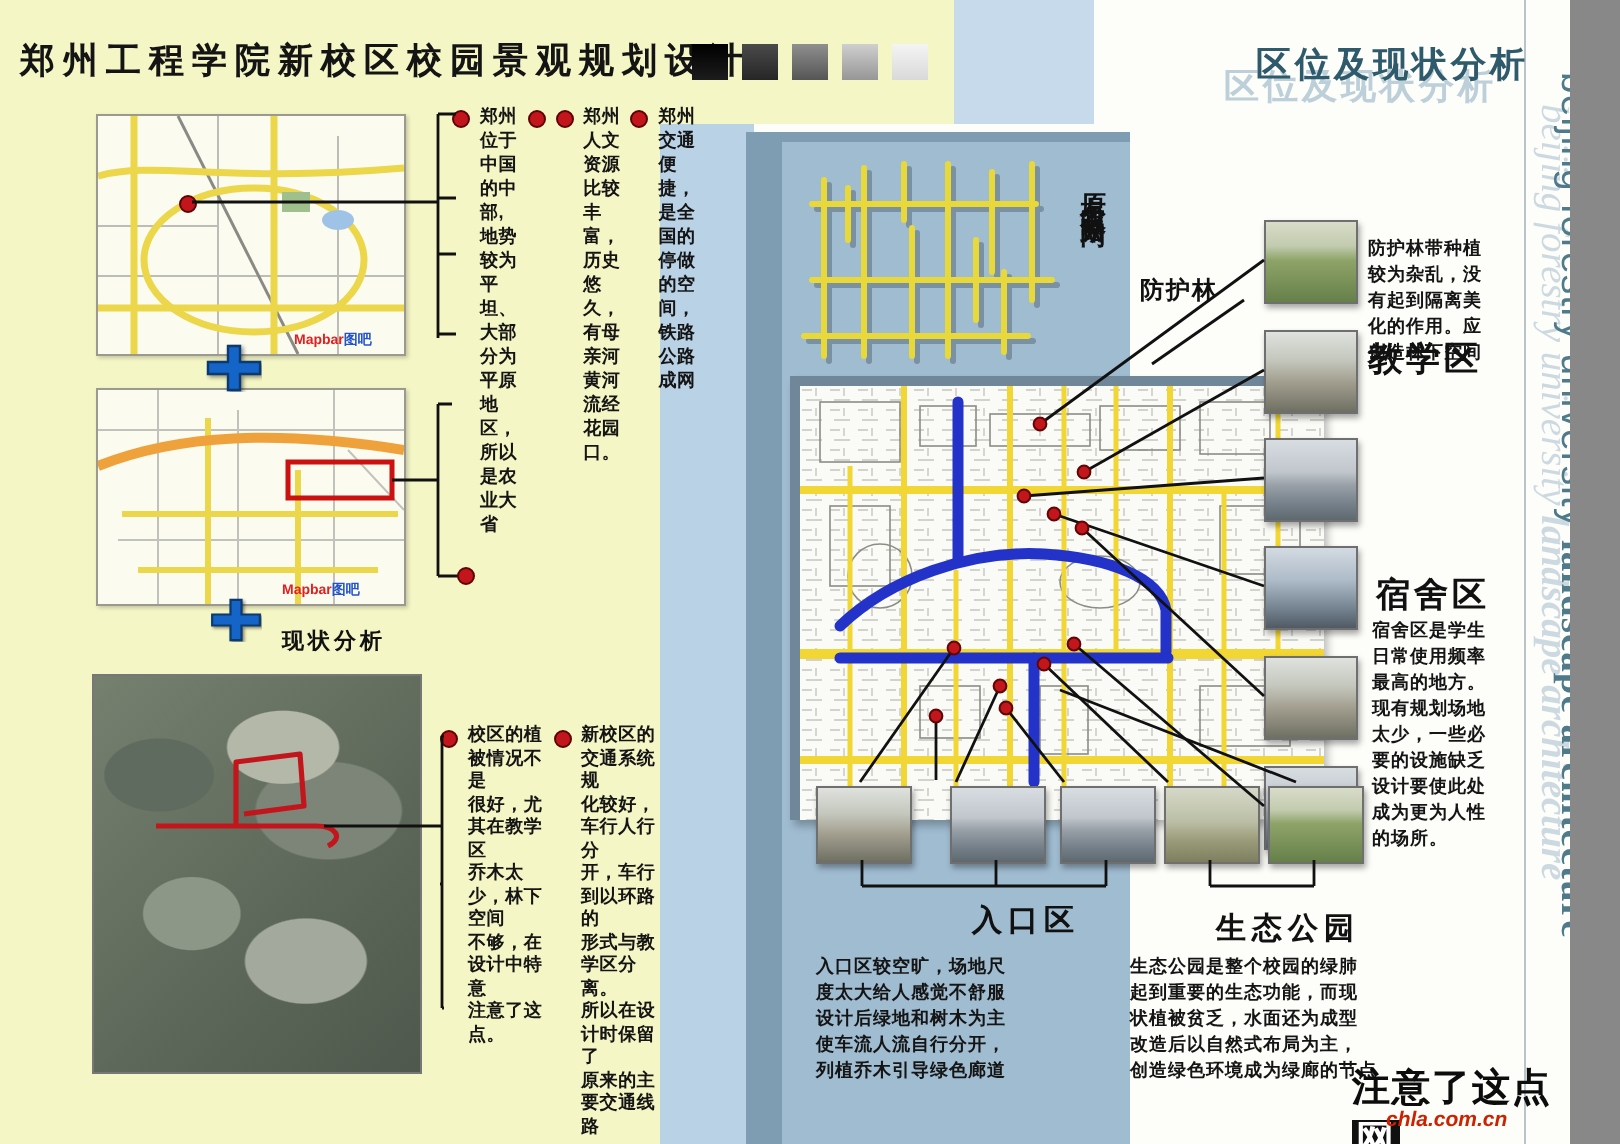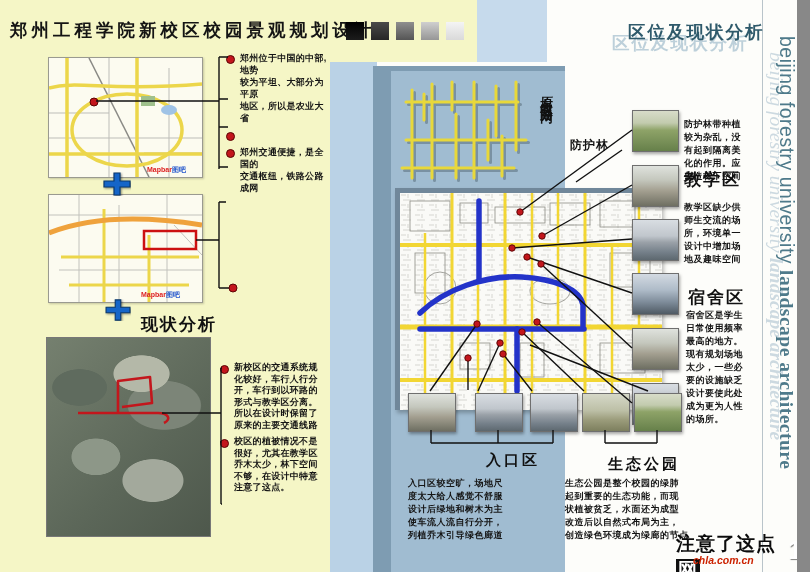--- a/index.html
+++ b/index.html
@@ -1,17 +1,17 @@
 <!DOCTYPE html>
 <html><head>
 <meta charset="utf-8">
 <style>
   html,body{margin:0;padding:0;background:#888;}
   .board{position:relative;width:785px;height:572px;overflow:hidden;
-         background:#fdfdfa;font-family:"Liberation Sans",sans-serif;padding-left:12px;}
+         background:#fdfdfa;font-family:"Liberation Sans",sans-serif;}
   .abs{position:absolute;}
 
   
   .bg-yellow-col{left:0;top:0;width:330px;height:572px;background:#f5f6c6;}
   .bg-yellow-title{left:0;top:0;width:477px;height:62px;background:#f5f6c6;}
   .bg-blue-topright{left:477px;top:0;width:70px;height:62px;background:#c6daec;}
   .bg-blue-midstrip{left:330px;top:62px;width:47px;height:510px;background:#bad2e6;}
   .bg-right-strip{left:797px;top:0;width:13px;height:572px;background:#bad2e6;}
   .v-sep{left:762px;top:0;width:1px;height:572px;background:#b9c4ca;}
   .mid-panel{left:373px;top:66px;width:192px;height:506px;background:#a0bcd1;
@@ -32,21 +32,21 @@
 
   
   .wm{transform:rotate(90deg);transform-origin:0 0;white-space:nowrap;z-index:6;}
   .wm-main{left:800px;top:36px;font-size:19.5px;line-height:26px;color:#4e7a8a;letter-spacing:.5px;}
   .wm-shadow{left:789px;top:52px;font-size:19.5px;line-height:26px;color:#ccd9e0;
              font-family:"Liberation Serif",serif;font-style:italic;z-index:5;}
   .wm-serif{font-family:"Liberation Serif",serif;font-weight:bold;}
 
   
   .txt{white-space:pre-line;font-weight:bold;color:#151515;}
-  .bullets{display:flex;flex-direction:column;gap:5px;}
+  .bullets{display:flex;gap:5px;}
   .bullet{display:flex;gap:5px;}
   .dot{flex:0 0 auto;width:7px;height:7px;margin-top:3px;border-radius:50%;
        background:#c3161c;border:1px solid #5c0404;}
   .small9{font-size:9px;line-height:12px;letter-spacing:.3px;}
   .small9c{font-size:9px;line-height:11.5px;letter-spacing:.3px;}
   .rtext{font-size:9px;line-height:13px;letter-spacing:.5px;}
   .zone-label{font-weight:bold;color:#111;z-index:7;}
 
   
   .ph{position:absolute;border:1px solid #6f6f6f;box-shadow:1px 2px 3px rgba(0,0,0,.35);z-index:4;}
@@ -140,62 +140,68 @@
     </g>
     <path d="M0,38 C40,22 90,20 153,30" stroke="#efa23c" stroke-width="5" fill="none"></path>
     <rect x="95" y="36" width="52" height="18" fill="none" stroke="#cc1111" stroke-width="2.5"></rect>
     <text x="92" y="102" font-size="7" font-weight="bold"><tspan fill="#d22">Mapbar</tspan><tspan fill="#2255cc">图吧</tspan></text>
   </svg>
 
   <svg class="abs" style="left:105px;top:299px;z-index:4" width="26" height="22" viewBox="0 0 28 24">
     <path d="M11,1 h6 v8 h10 v6 h-10 v8 h-6 v-8 h-10 v-6 h10 z" fill="#1565c8" stroke="#0a3a70" stroke-width="1.2" style="filter:drop-shadow(1.5px 1.5px 1px rgba(0,0,0,.45))"></path>
   </svg>
 
-  <div class="abs zone-label" style="left:141px;top:313px;font-size:17px;letter-spacing:2px">现状分析</div>
+  <div class="abs zone-label" style="left:141px;top:313px;font-size:11px;letter-spacing:2px">现状分析</div>
 
   <div class="abs sat"></div>
   <svg class="abs" style="left:46px;top:337px;z-index:4" width="163" height="198" viewBox="0 0 163 198">
     <path d="M32,76 H72 L72,44 L104,40 L106,66 L76,70 M72,76 H112 C122,76 126,82 118,86" fill="none" stroke="#c3161c" stroke-width="2.6" stroke-linejoin="round"></path>
   </svg>
 
   <div class="abs bullets" style="left:226px;top:52px;width:106px">
     <div class="bullet">
         <span class="dot"></span>
         <div class="txt small9">郑州位于中国的中部, 地势
 较为平坦、大部分为平原
 地区，所以是农业大省</div>
       </div>
     <div class="bullet">
         <span class="dot"></span>
       </div>
     <div class="bullet">
         <span class="dot"></span>
+        <div class="txt small9">郑州人文资源比较丰富，
+历史悠久，有母亲河黄河
+流经花园口。</div>
+      </div>
+    <div class="bullet">
+        <span class="dot"></span>
         <div class="txt small9">郑州交通便捷，是全国的
-交通枢纽，铁路公路成网</div>
+停做的空间，铁路公路成网</div>
       </div>
   </div>
 
 
   <div class="abs bullets" style="left:220px;top:362px;width:108px">
+    <div class="bullet">
+        <span class="dot"></span>
+        <div class="txt small9c">校区的植被情况不是
+很好，尤其在教学区
+乔木太少，林下空间
+不够，在设计中特意
+注意了这点。</div>
+      </div>
     <div class="bullet">
         <span class="dot"></span>
         <div class="txt small9c">新校区的交通系统规
 化较好，车行人行分
 开，车行到以环路的
 形式与教学区分离。
 所以在设计时保留了
 原来的主要交通线路</div>
-      </div>
-    <div class="bullet">
-        <span class="dot"></span>
-        <div class="txt small9c">校区的植被情况不是
-很好，尤其在教学区
-乔木太少，林下空间
-不够，在设计中特意
-注意了这点。</div>
       </div>
   </div>
 
   <svg class="abs" style="left:398px;top:80px;z-index:3" width="134" height="104" viewBox="0 0 134 104">
     <g stroke="#5a6f7d" stroke-width="3" opacity=".55" transform="translate(2.5,2.5)" stroke-linecap="round">
       <path d="M8,22 H120 M8,60 H128 M4,88 H116 M14,10 V98 M26,14 V40 M34,4 V98 M54,2 V30 M58,34 V98 M76,2 V98 M90,40 V80 M98,6 V56 M104,56 V96 M118,2 V70"></path>
     </g>
     <g stroke="#e8d83a" stroke-width="3" stroke-linecap="round">
       <path d="M8,22 H120 M8,60 H128 M4,88 H116 M14,10 V98 M26,14 V40 M34,4 V98 M54,2 V30 M58,34 V98 M76,2 V98 M90,40 V80 M98,6 V56 M104,56 V96 M118,2 V70"></path>
     </g>
@@ -273,25 +279,20 @@
 状植被贫乏，水面还为成型
 改造后以自然式布局为主，
 创造绿色环境成为绿廊的节点</div>
 
   <div class="abs txt rtext" style="left:684px;top:118px;width:70px">防护林带种植
 较为杂乱，没
 有起到隔离美
 化的作用。应
 创造林下空间</div>
   <div class="abs zone-label" style="left:684px;top:168px;font-size:17px;letter-spacing:2px">教学区</div>
-  <div class="abs txt rtext" style="left:684px;top:201px;width:70px">教学区缺少供
-师生交流的场
-所，环境单一
-设计中增加场
-地及趣味空间</div>
   <div class="abs zone-label" style="left:688px;top:286px;font-size:17px;letter-spacing:2px">宿舍区</div>
   <div class="abs txt rtext" style="left:686px;top:309px;width:70px">宿舍区是学生
 日常使用频率
 最高的地方。
 现有规划场地
 太少，一些必
 要的设施缺乏
 设计要使此处
 成为更为人性
 的场所。</div>

